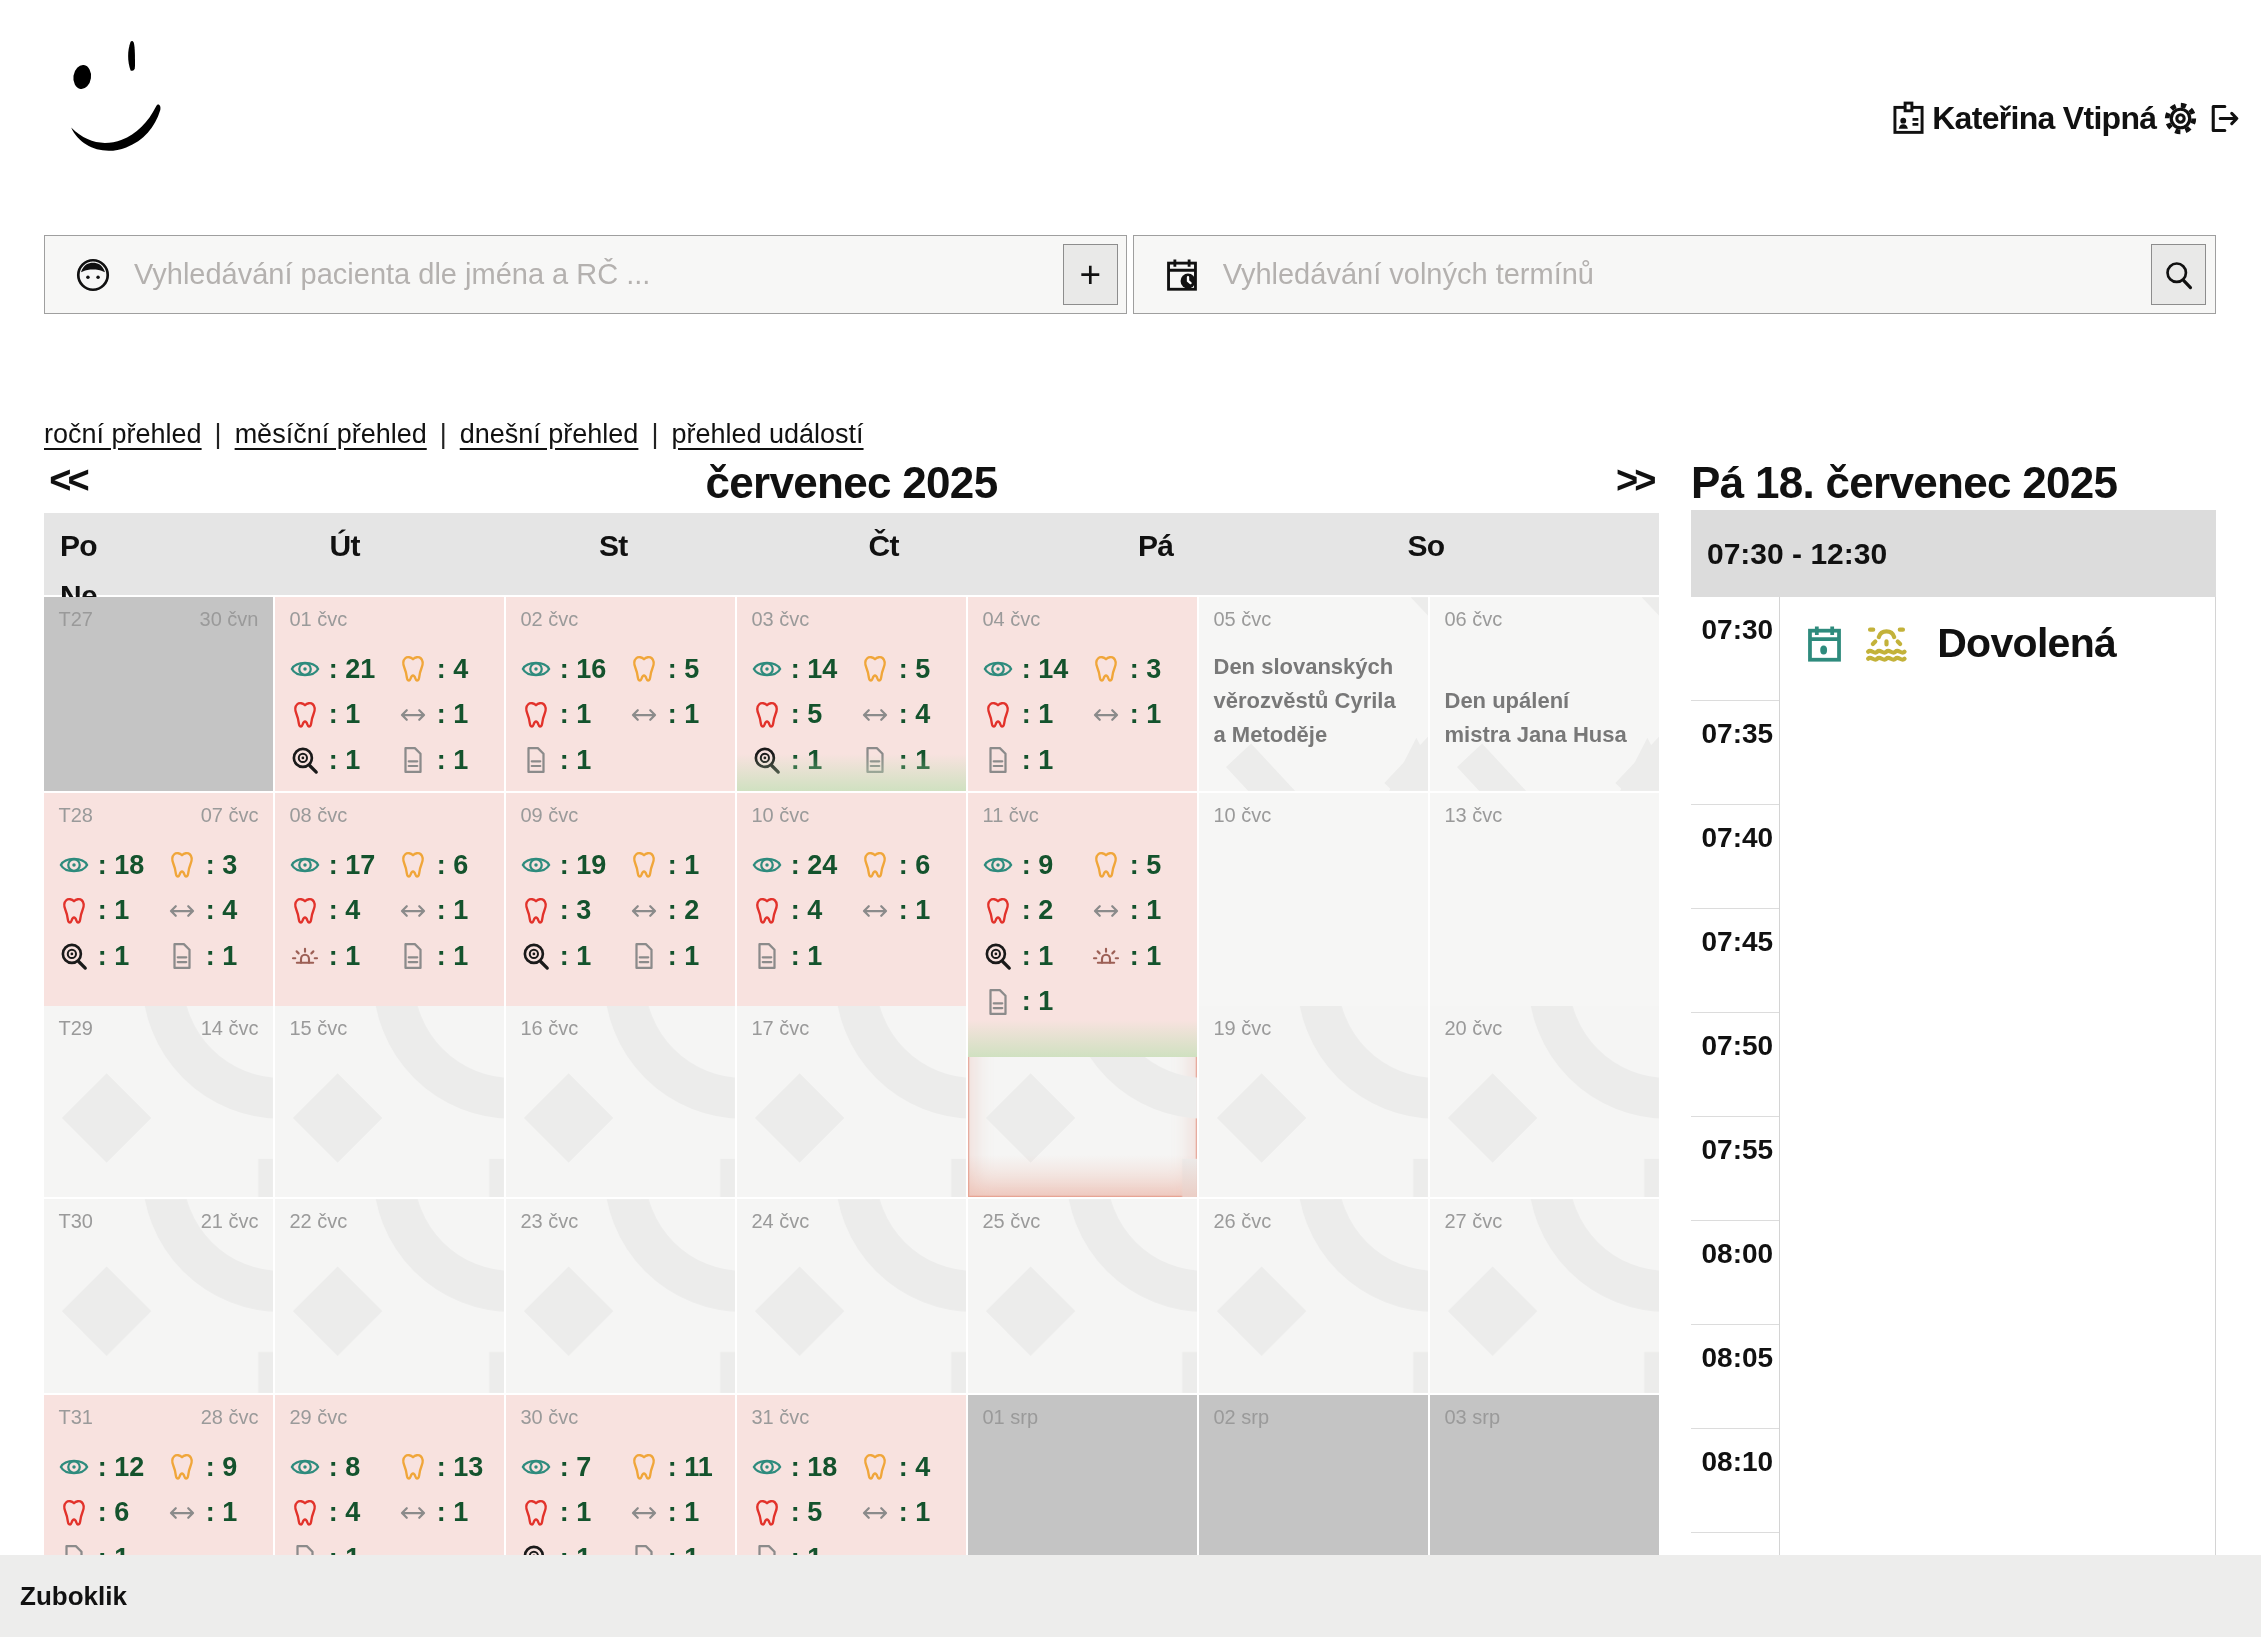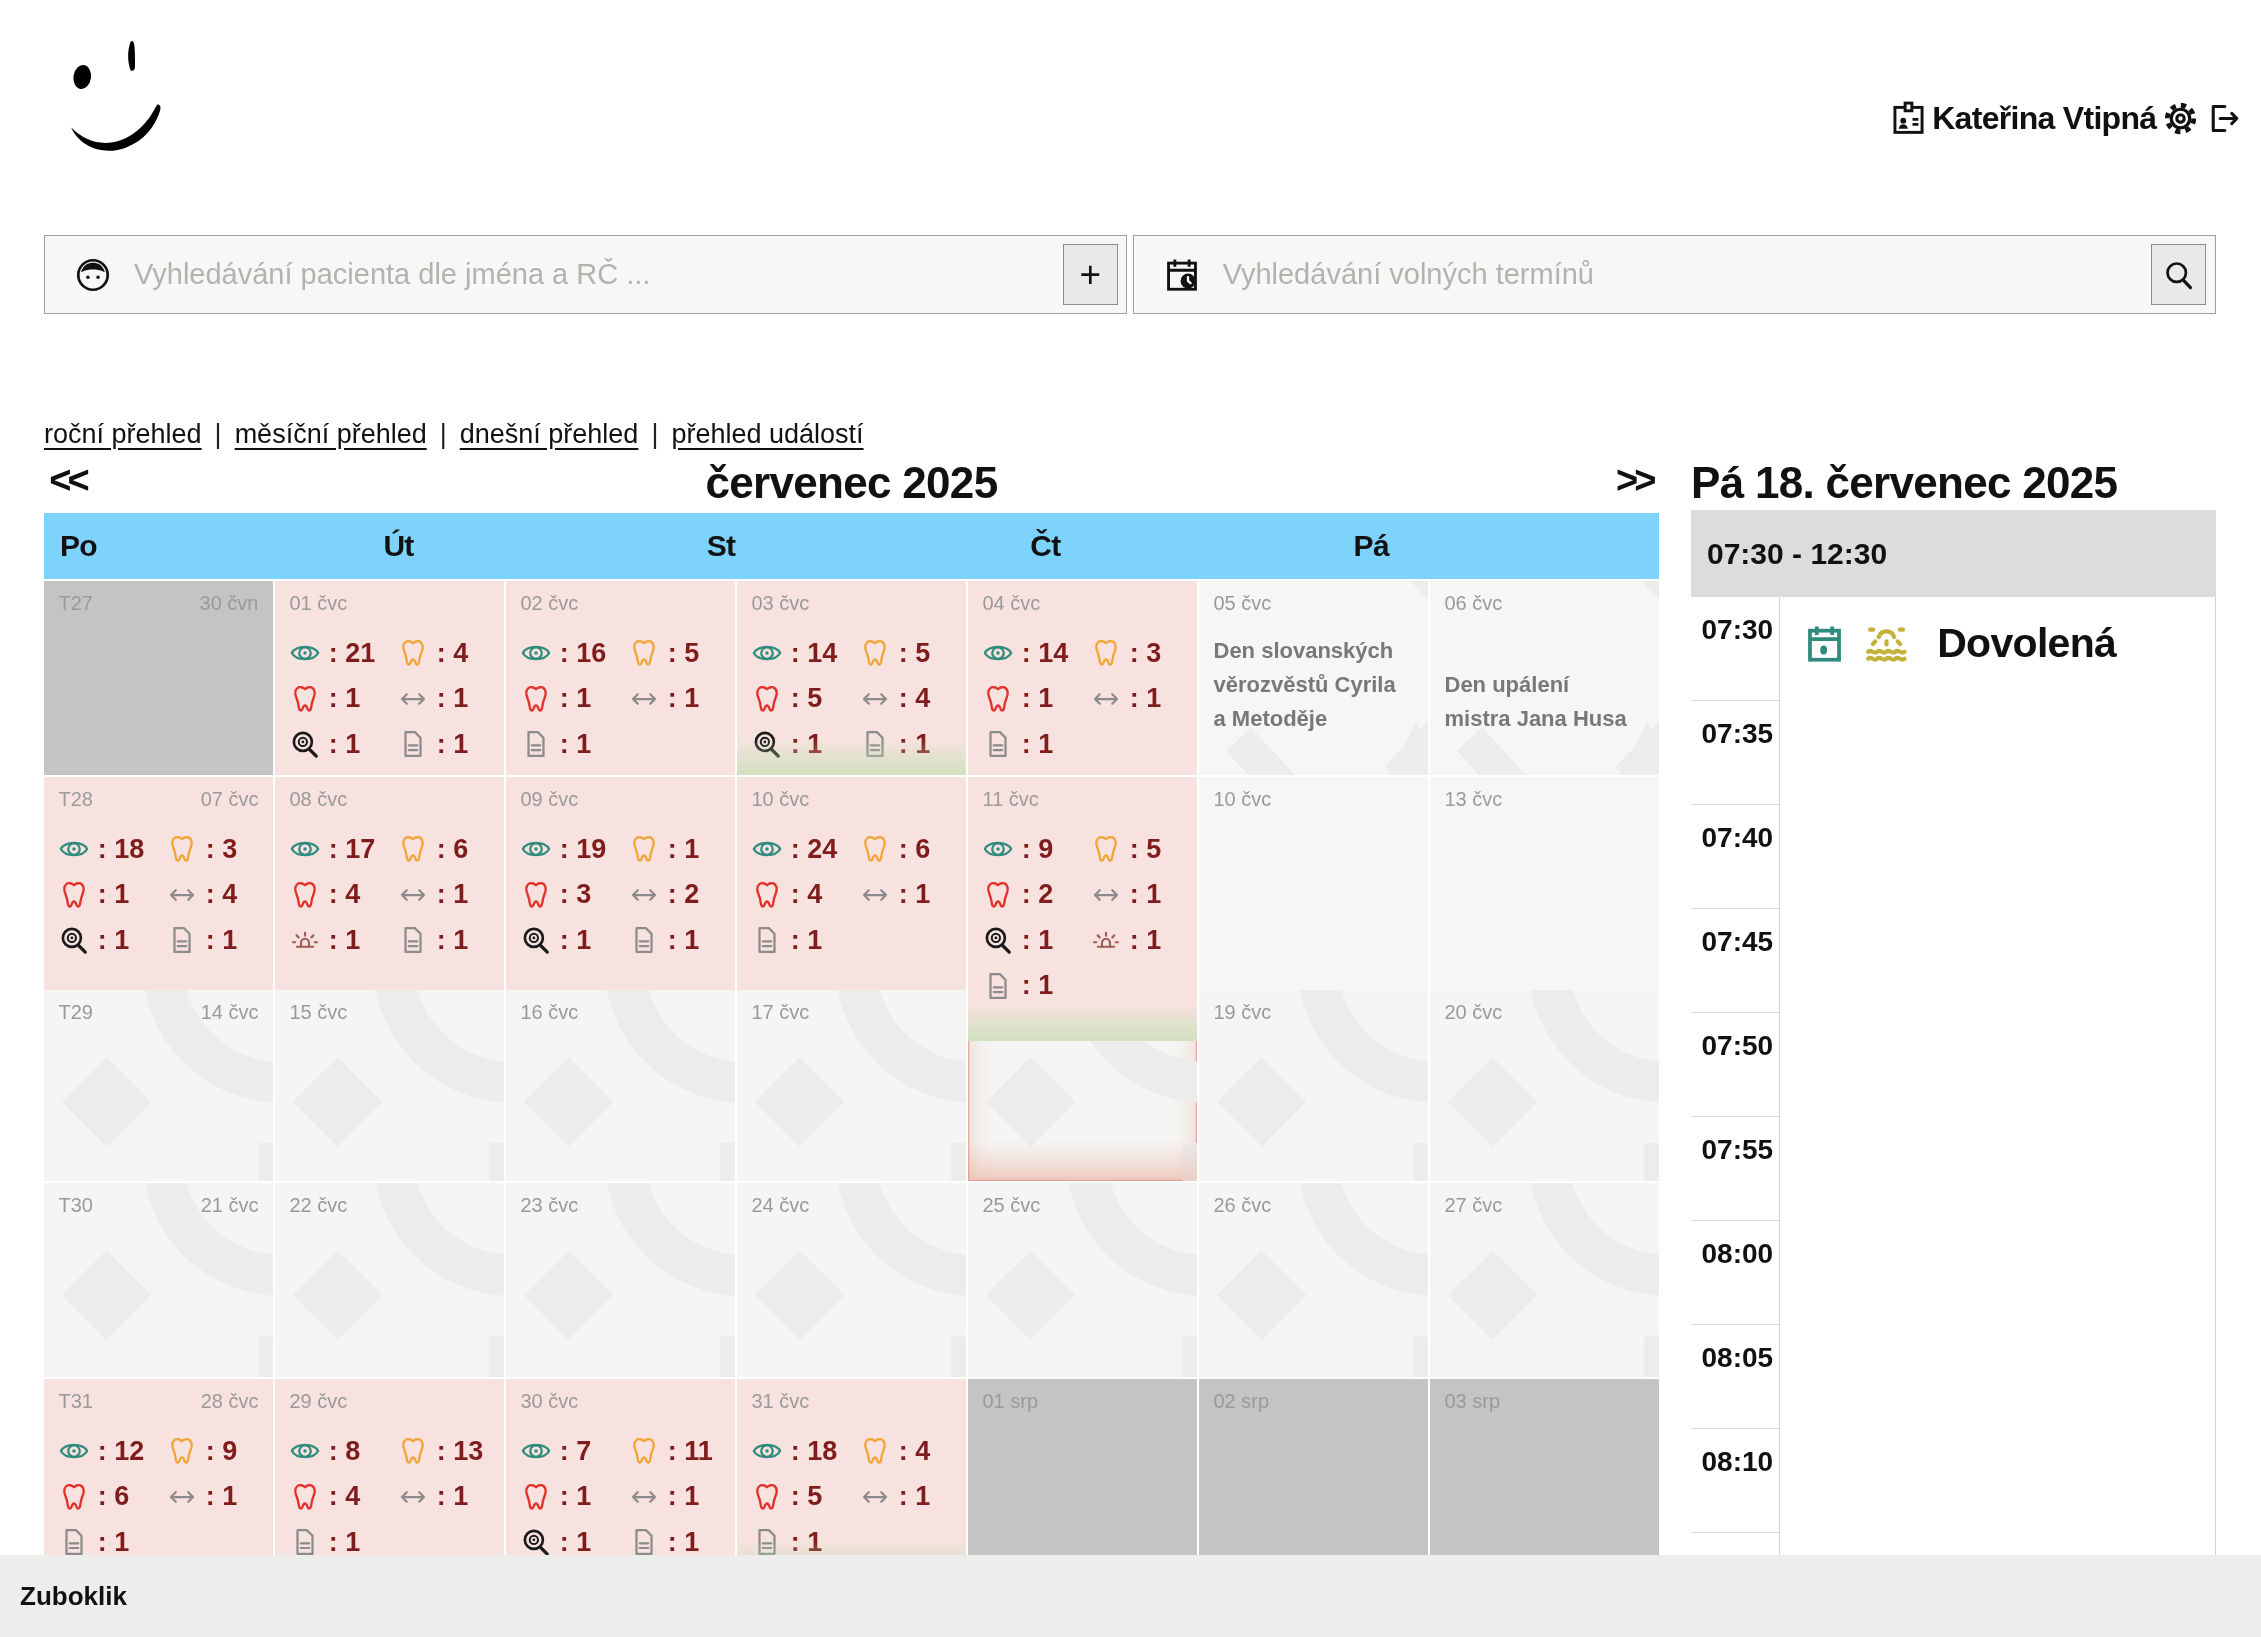--- a/index.html
+++ b/index.html
@@ -30,39 +30,39 @@
   .vlink{text-decoration:underline;text-underline-offset:4.6px;cursor:pointer;}
   .vsep{color:#222;}
 
   
   .month{position:absolute;left:44px;top:458px;width:1615px;}
   .month-head{position:relative;height:54px;}
   .mh-title{position:absolute;left:0;right:0;text-align:center;font-size:44px;font-weight:700;
         letter-spacing:-0.7px;font-stretch:condensed;}
   .mh-prev,.mh-next{position:absolute;top:1.3px;font-size:38px;font-weight:700;letter-spacing:-4px;cursor:pointer;}
   .mh-prev{left:5.3px;} .mh-next{right:6.6px;}
-  .grid-head{display:grid;grid-template-columns:repeat(5,1fr);grid-column-gap:2px;background:#7dd3fc;
-        height:66px;margin-top:1.3px;}
+  .grid-head{display:grid;grid-template-columns:repeat(6,1fr);grid-column-gap:2px;background:#e5e5e5;
+        height:82px;margin-top:1.3px;}
   .dh{font-size:30px;font-weight:700;padding:16px 0 0 16px;letter-spacing:-0.7px;}
   .weeks{margin-top:2px;}
   .week{display:grid;grid-template-columns:repeat(7,1fr);grid-column-gap:2px;margin-bottom:2px;}
   .cell{position:relative;padding:10.5px 14.5px;box-sizing:border-box;display:flex;flex-direction:column;}
   .cell>*{position:relative;z-index:1;}
   .cell .wm{position:absolute;inset:0;z-index:0;}
   .cell.pink{background:#f8e2df;}
   .cell.out{background:#c4c4c4;}
   .cell.lite{background:#f5f5f4;}
   .cell.plain{background:#f6f6f5;}
   .cell.hol{background:#f6f6f5;}
   .cell.tall{height:calc(100% + 29px);z-index:3;background:#f8e2df;}
   .cell.sel{box-shadow:inset 0 0 0 1.3px rgba(223,128,105,.55), inset 0 0 20px 5.3px rgba(223,128,105,.22);}
   .dateline{display:flex;justify-content:space-between;font-size:20px;color:#9a9a9a;height:33px;flex:none;}
   .wklabel{color:#9a9a9a;}
   .stats{margin-top:13px;display:grid;grid-template-columns:54% 46%;grid-row-gap:14.5px;
-        font-size:27px;font-weight:700;color:#7f1d1d;}
+        font-size:27px;font-weight:700;color:#14532d;}
   .stat{display:flex;align-items:center;gap:9.2px;}
   .stat .sicon{width:30px;height:30px;flex:none;}
   .stat .sicon svg{width:30px;height:30px;}
   .note{margin-top:auto;margin-bottom:29px;font-size:22px;line-height:1.55;color:#787878;font-weight:600;
         max-width:94%;}
   .glow-green{position:absolute;left:0;right:0;bottom:0;height:37px;z-index:1;
         background:linear-gradient(to top,rgba(186,224,176,.65),rgba(186,224,176,0));}
   .glow-red{position:absolute;left:0;right:0;bottom:0;height:42px;z-index:1;
         background:linear-gradient(to top,rgba(233,150,128,.35),rgba(233,150,128,0));}
 

